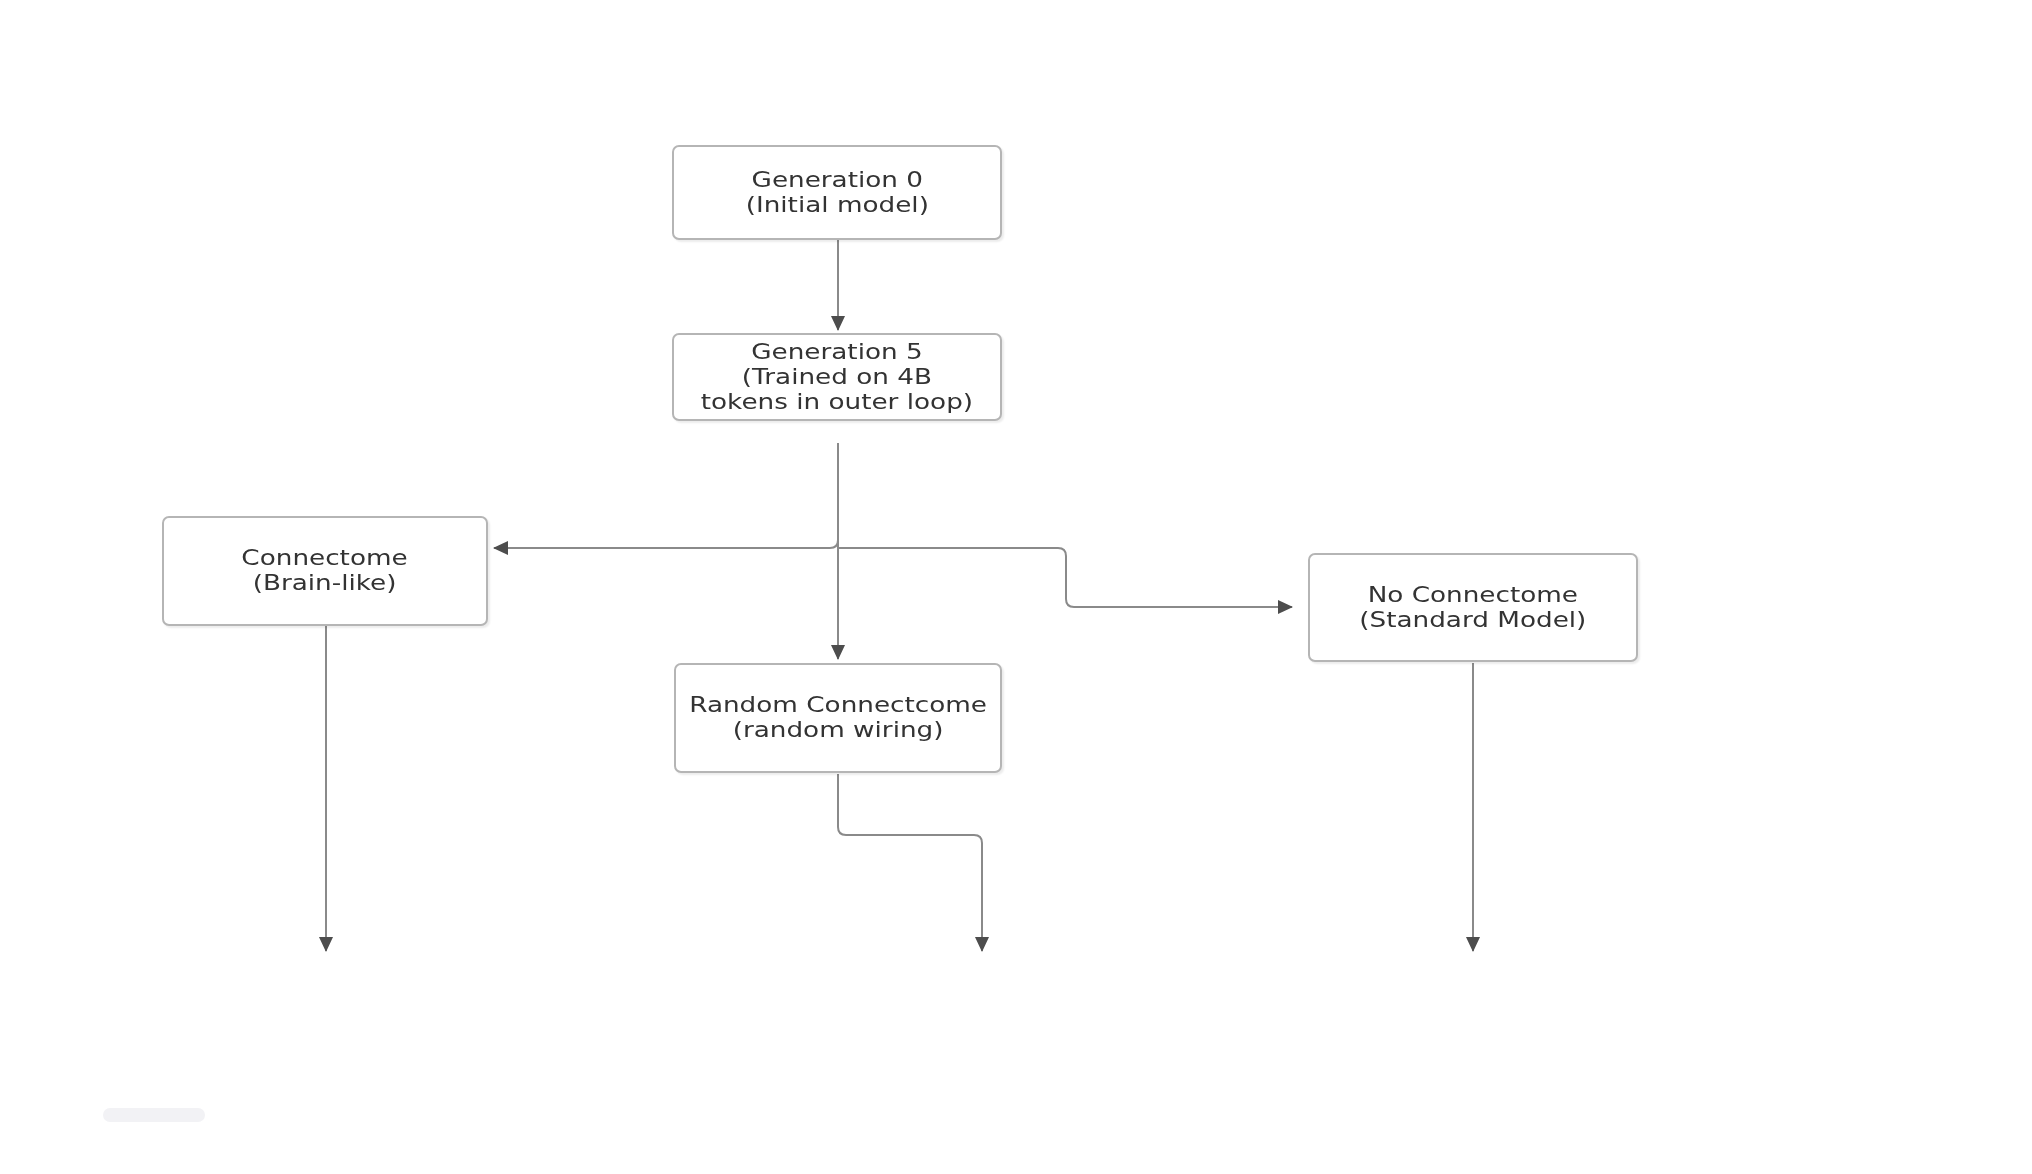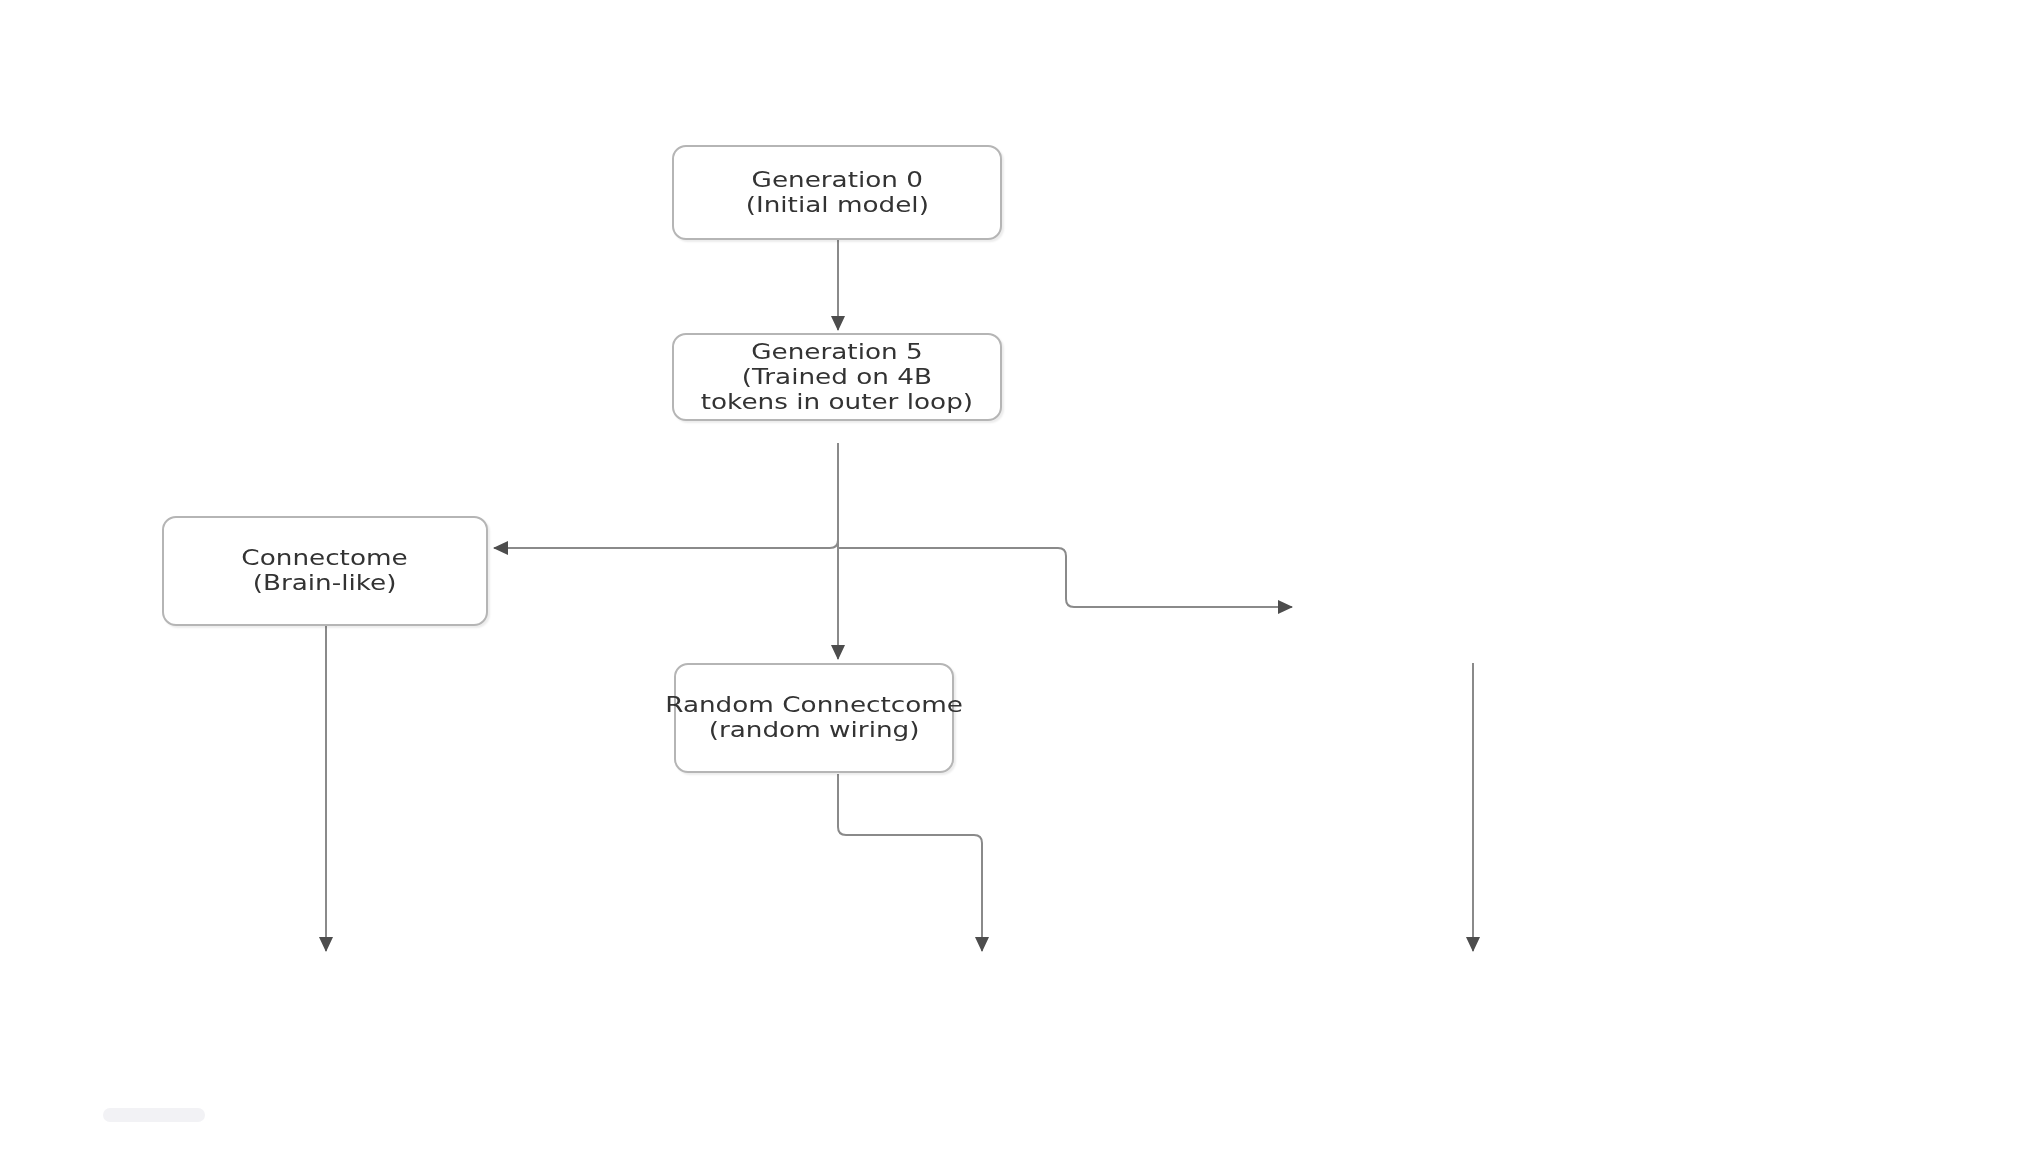--- a/index.html
+++ b/index.html
@@ -30,42 +30,42 @@
   }
   .arrowhead{
     fill:var(--arrow-color,#4d4d4d);
     stroke:none;
   }
   .node{
     position:absolute;
     box-sizing:border-box;
     background:var(--box-fill);
     border:2px solid var(--box-border-color);
-    border-radius:14px;
+    border-radius:7px;
     box-shadow:2px 2px 2px rgba(0,0,0,0.08);
     display:flex;
     align-items:center;
     justify-content:center;
     text-align:center;
     color:var(--text-color);
   }
   .node .label{
     font-size:21px;
     line-height:25px;
     transform:scaleX(1.25);
     transform-origin:center center;
     white-space:nowrap;
   }
   .node .label span{display:block;}
   
   #node-generation-0   {left:672px; top:145px; width:330px; height:95px;}
   #node-generation-5   {left:672px; top:333px; width:330px; height:88px;}
   #node-connectome     {left:162px; top:492px; width:326px; height:110px;margin-top:24px;}
   #node-no-connectome  {left:1308px;top:553px; width:330px; height:109px;}
-  #node-random-connectome{left:674px;top:663px;width:280px; height:110px;}
+  #node-random-connectome{left:674px;top:663px;width:328px; height:110px;}
   #node-evaluation     {left:112px; top:956px; width:1740px;height:149px;}
   #node-evaluation .label{
     font-family:"Liberation Sans",sans-serif;
     font-size:22px;
     line-height:26px;
     transform:scaleX(1.3);
   }
   .ui-artifact{
     position:absolute;
     left:103px;top:1108px;width:102px;height:14px;
@@ -118,20 +118,26 @@
     </div>
   </div>
 
   <div class="node" id="node-connectome">
     <div class="label">
       <span>Connectome</span>
       <span>(Brain-like)</span>
     </div>
   </div>
 
+  <div class="node" id="node-no-connectome">
+    <div class="label">
+      <span>No Connectome</span>
+      <span>(Standard Model)</span>
+    </div>
+  </div>
 
   <div class="node" id="node-random-connectome">
     <div class="label">
       <span>Random Connectcome</span>
       <span>(random wiring)</span>
     </div>
   </div>
 
 
   <div class="ui-artifact"></div>

